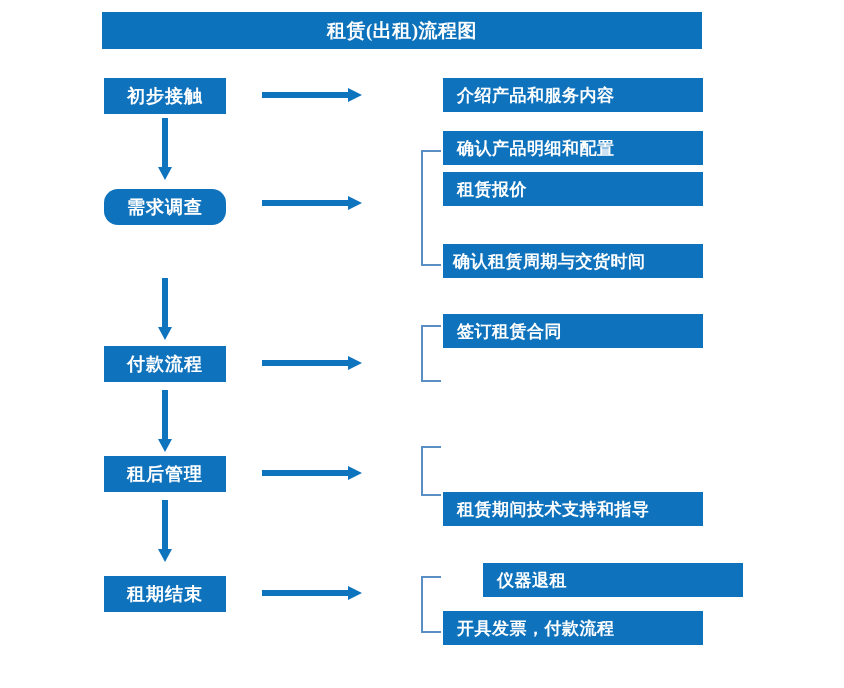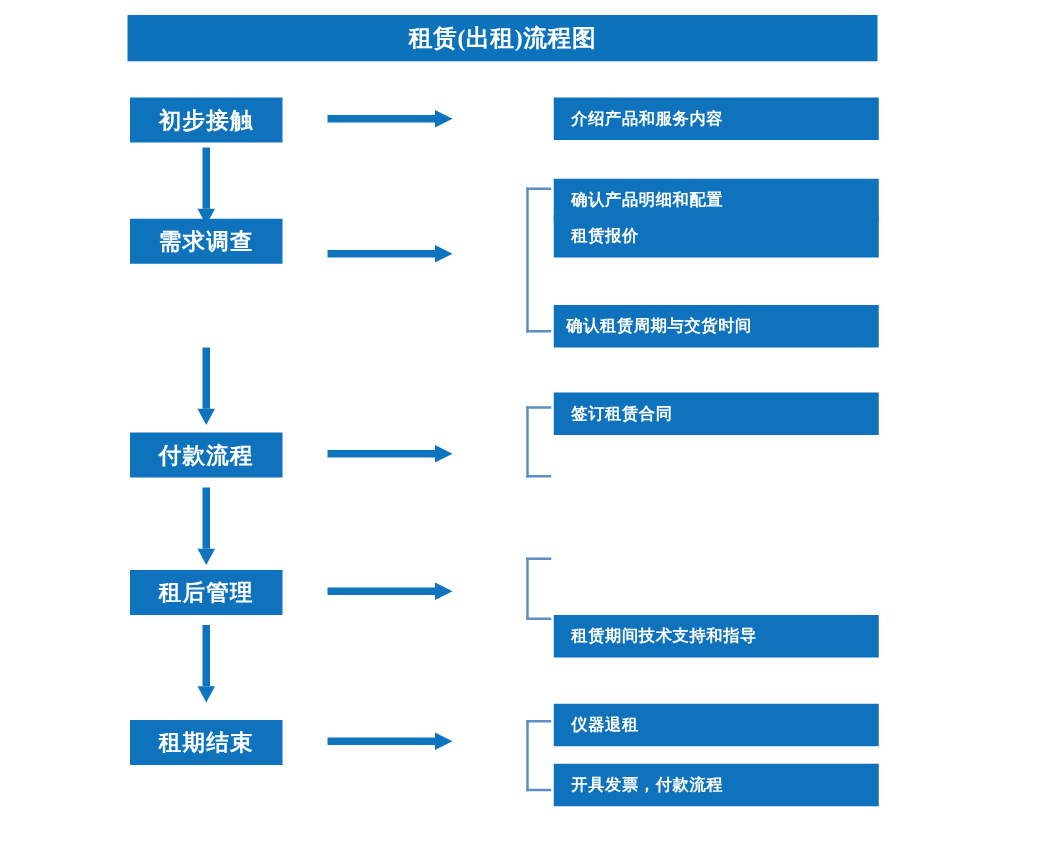--- a/index.html
+++ b/index.html
@@ -55,21 +55,21 @@
   
   .detail-box {
     position: absolute;
     left: 443px;
     width: 260px;
     height: 34px;
     background: #0f72bc;
     color: #ffffff;
     display: flex;
     align-items: center;
-    font-size: 13px;
+    font-size: 17px;
     font-weight: bold;
     padding-left: 14px;
     box-sizing: border-box;
     letter-spacing: 0.5px;
   }
 
   
   .h-arrow {
     position: absolute;
     left: 262px;
@@ -141,28 +141,28 @@
     <span class="shaft"></span>
     <span class="head"></span>
   </div>
   <div class="detail-box" style="top:78px;">介绍产品和服务内容</div>
 
   <div class="v-arrow" style="top:118px; height:62px;">
     <span class="shaft" style="height:49px;"></span>
     <span class="head"></span>
   </div>
 
-  <div class="stage-box" style="top:175px;">需求调查</div>
+  <div class="stage-box" style="top:189px;border-radius:14px;">需求调查</div>
   <div class="h-arrow" style="top:195px;">
     <span class="shaft"></span>
     <span class="head"></span>
   </div>
 
   <div class="bracket" style="top:150px; height:116px;"></div>
-  <div class="detail-box" style="top:143px;">确认产品明细和配置</div>
+  <div class="detail-box" style="top:131px;">确认产品明细和配置</div>
   <div class="detail-box" style="top:172px;">租赁报价</div>
   <div class="detail-box" style="top:244px;padding-left:10px;">确认租赁周期与交货时间</div>
 
   <div class="v-arrow" style="top:278px; height:62px;">
     <span class="shaft" style="height:49px;"></span>
     <span class="head"></span>
   </div>
 
   <div class="stage-box" style="top:346px;">付款流程</div>
   <div class="h-arrow" style="top:355px;">
@@ -192,16 +192,16 @@
     <span class="head"></span>
   </div>
 
   <div class="stage-box" style="top:576px;">租期结束</div>
   <div class="h-arrow" style="top:585px;">
     <span class="shaft"></span>
     <span class="head"></span>
   </div>
 
   <div class="bracket" style="top:576px; height:57px;"></div>
-  <div class="detail-box" style="top:563px;">仪器退租</div>
+  <div class="detail-box" style="top:563px;margin-left:40px;">仪器退租</div>
   <div class="detail-box" style="top:611px;">开具发票，付款流程</div>
 
 </div>
 
 </body></html>

